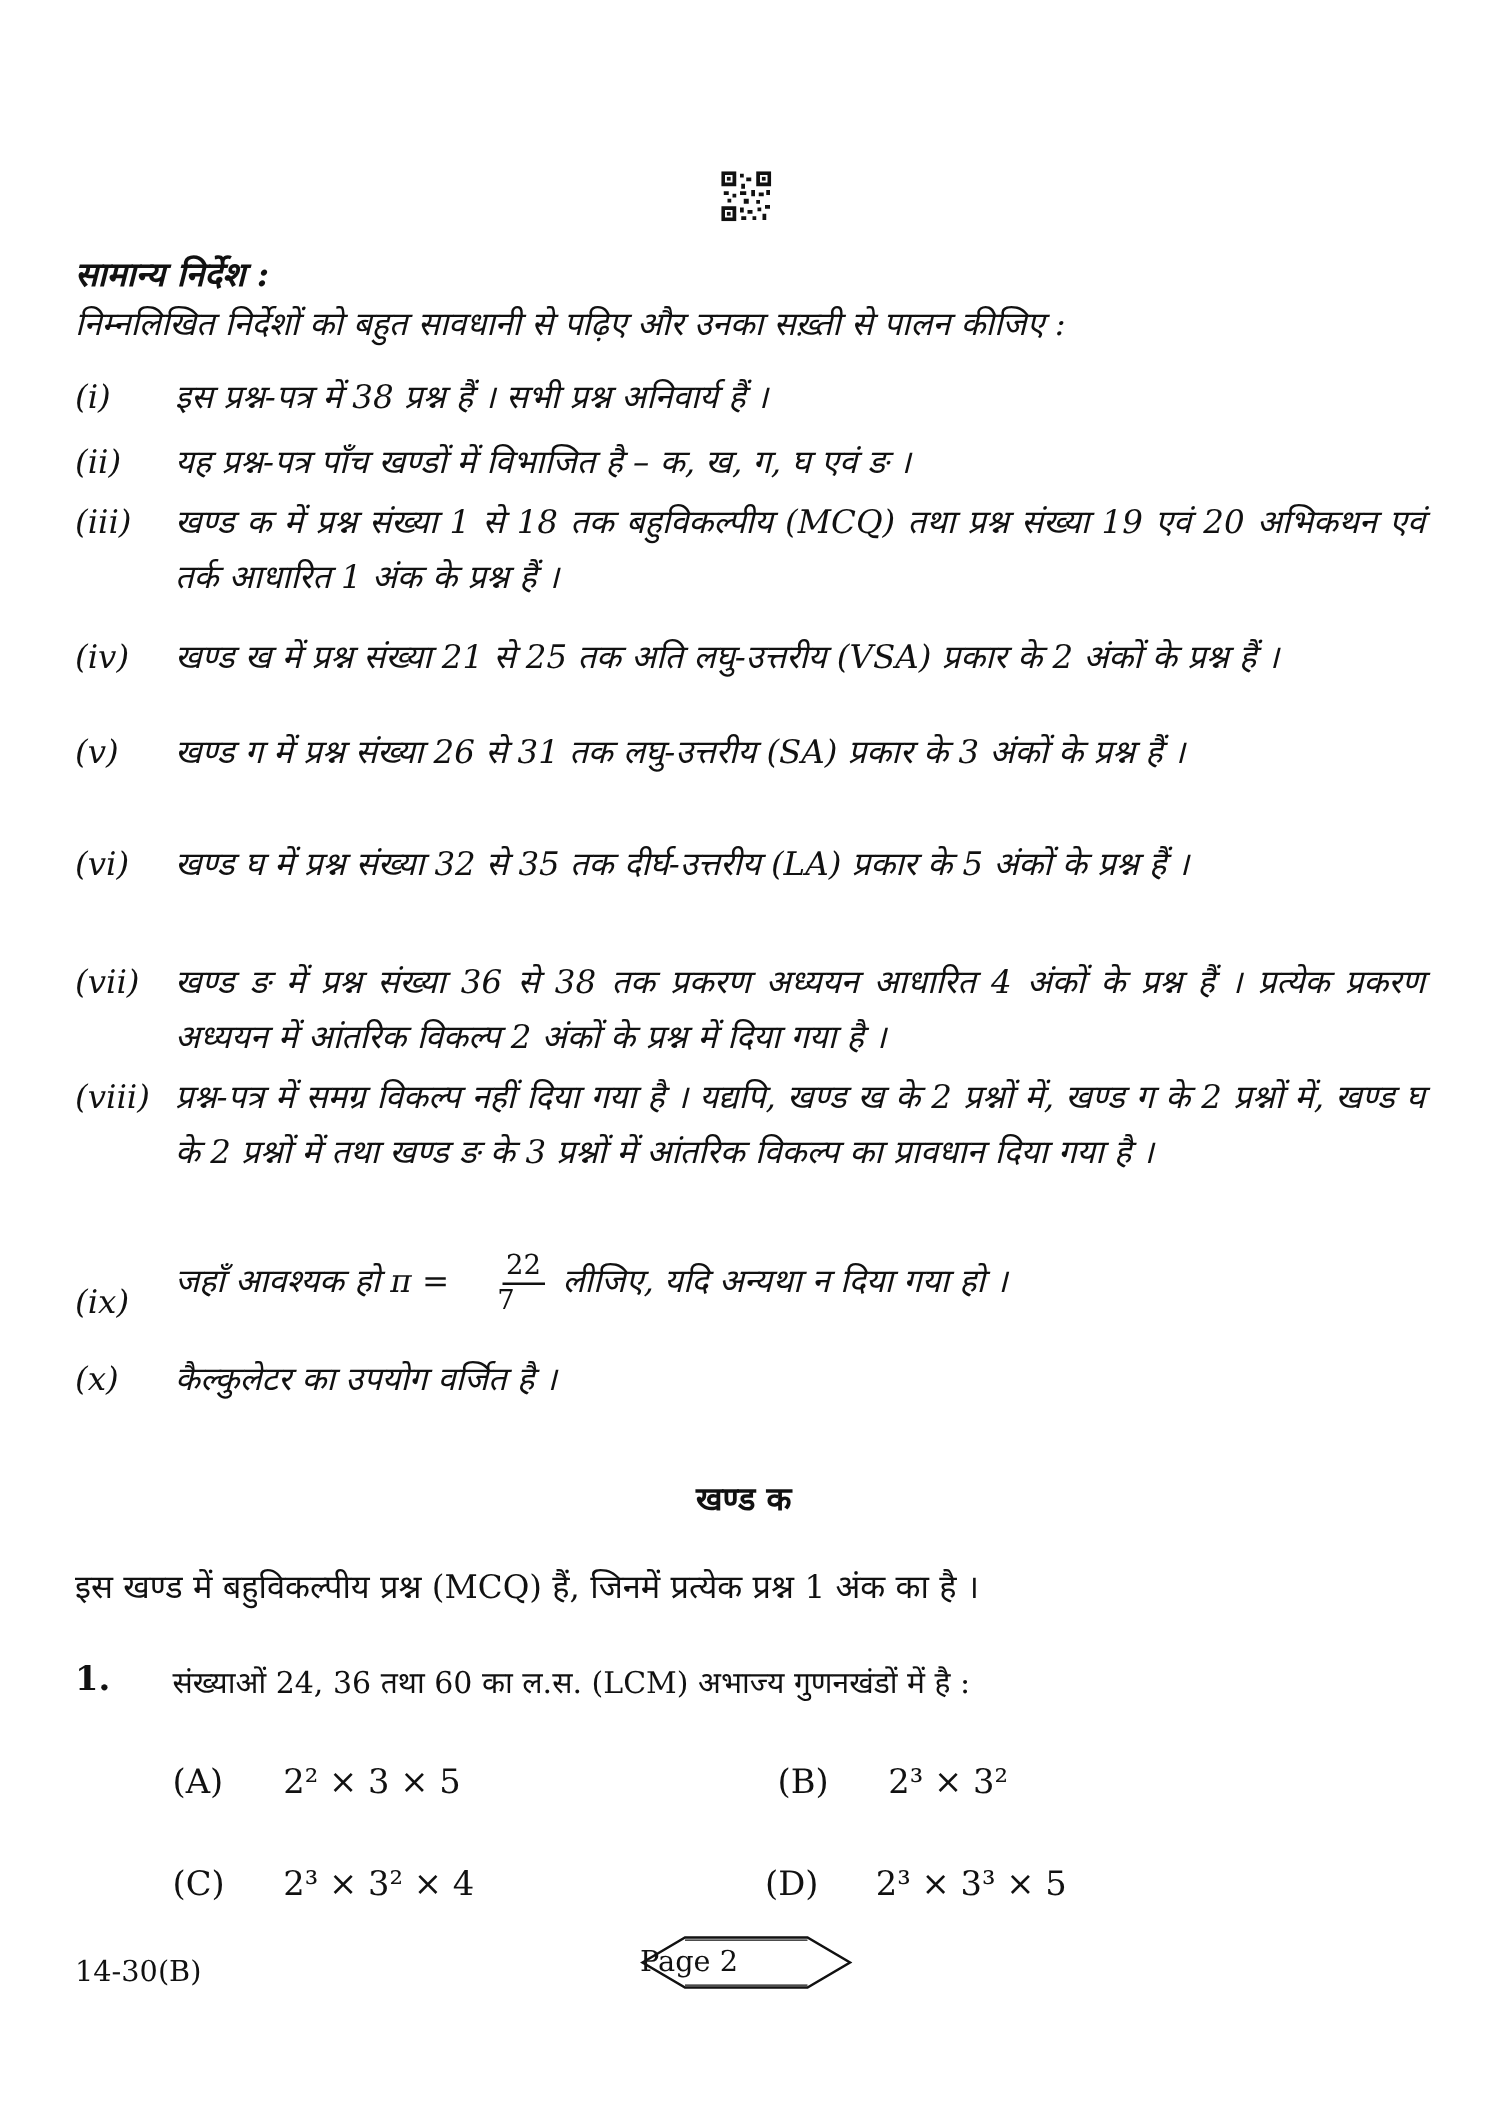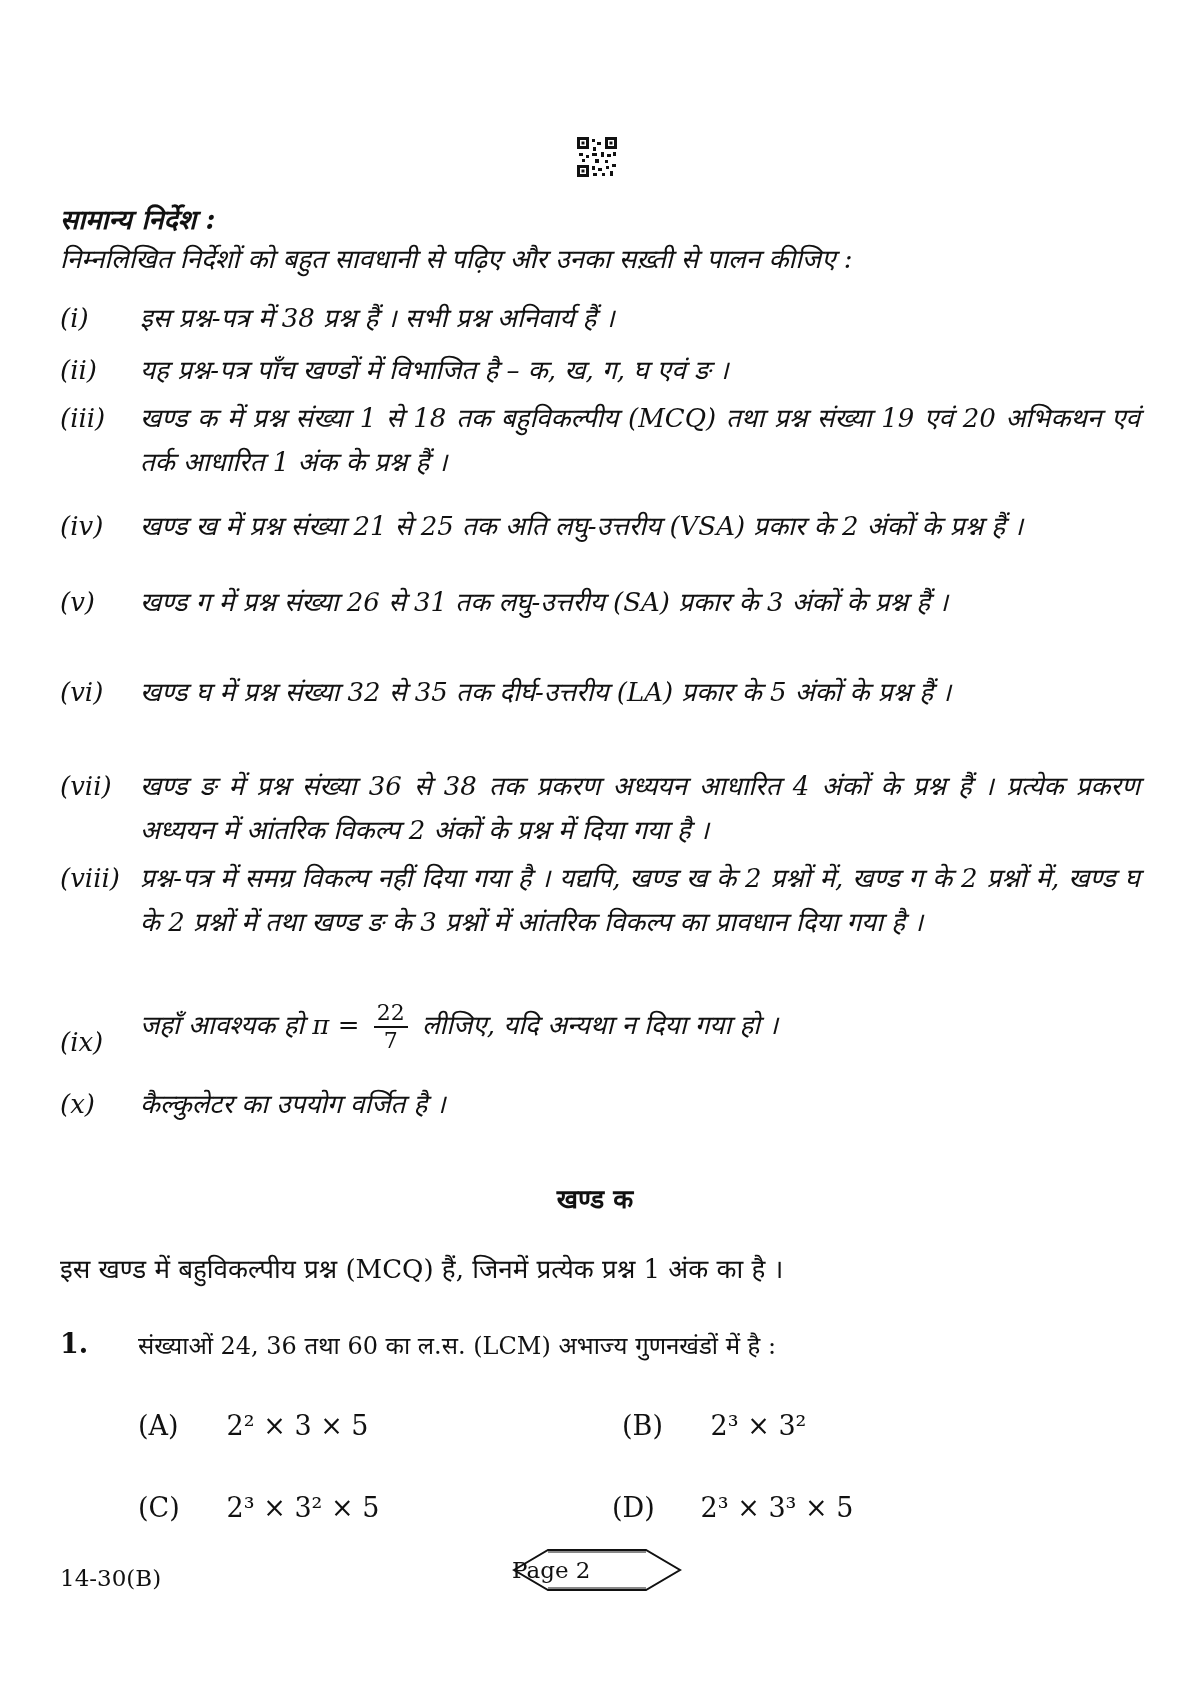--- a/index.html
+++ b/index.html
@@ -53,21 +53,21 @@
   }
   .page-badge svg { position: absolute; left: 0; top: 0; }
   .page-badge span {
     position: absolute; left: 0; top: 0; width: 170px; line-height: 44px;
     font-size: 23px;
   }
   .frac {
     display: inline-block; vertical-align: middle; text-align: center;
     font-style: normal; line-height: 26px; margin: 0 6px;
   }
-  .frac .n { display: block; border-bottom: 2px solid #111; padding: 0 3px; font-size: 22px; }
+  .frac .n { display: block; border-bottom: 2px solid #111; padding: 0 3px; font-size: 22px; margin-left: 28px; }
   .frac .d { display: block; font-size: 22px; }
 </style>
 </head>
 <body>
 
 <div class="qr">
   <svg width="40" height="40" viewBox="0 0 40 40">
     <rect x="0" y="0" width="12" height="12" fill="#111"></rect>
       <rect x="3" y="3" width="6" height="6" fill="#fff"></rect>
       <rect x="4.5" y="4.5" width="3" height="3" fill="#111"></rect>
@@ -159,21 +159,21 @@
 <div class="opt" style="left:138px; top:1410px;">
   <span class="lbl">(A)</span>
   <span>2² × 3 × 5</span>
 </div>
 <div class="opt" style="left:612px; top:1410px;margin-left:10px;">
   <span class="lbl">(B)</span>
   <span>2³ × 3²</span>
 </div>
 <div class="opt" style="left:138px; top:1492px;">
   <span class="lbl">(C)</span>
-  <span>2³ × 3² × 5</span>
+  <span>2³ × 3² × 4</span>
 </div>
 <div class="opt" style="left:612px; top:1492px;">
   <span class="lbl">(D)</span>
   <span>2³ × 3³ × 5</span>
 </div>
 
 <div class="footer-code">14-30(B)</div>
 <div class="page-badge">
   <svg width="170" height="44" viewBox="0 0 170 44">
     <polygon points="2,22 36,2 134,2 168,22 134,42 36,42" fill="#fff" stroke="#111" stroke-width="2"></polygon>

